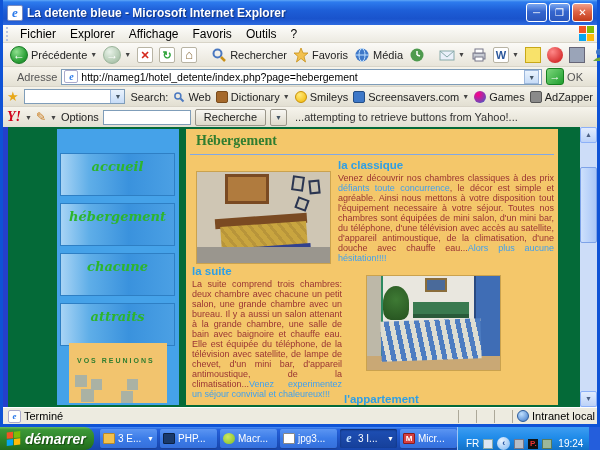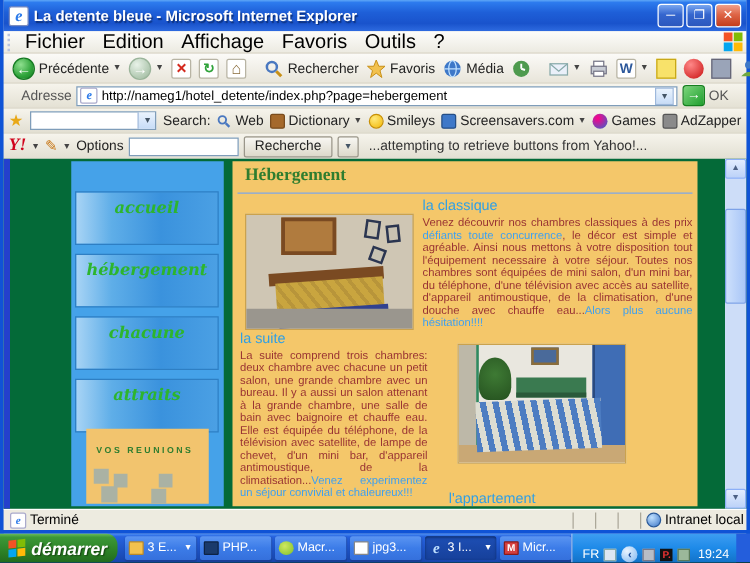--- a/index.html
+++ b/index.html
@@ -16,21 +16,21 @@
     background:linear-gradient(180deg,#5FA7F7 0%,#2D7BEE 8%,#1E5FD8 40%,#1953CC 75%,#2E6BE0 100%); }
   .titlebar .ie-ico { width:16px; height:16px; margin-right:4px; background:#fff; border:1px solid #7a8cc0; border-radius:2px;
     color:#2D7BEA; font:bold italic 13px/14px "Liberation Serif",serif; text-align:center; }
   .titlebar .ttext { color:#fff; font-weight:bold; font-size:12px; text-shadow:1px 1px 1px #0b2f7a; flex:1; white-space:nowrap; overflow:hidden; }
   .winbtn { width:21px; height:19px; margin-left:2px; border-radius:3px; border:1px solid #fff;
     color:#fff; font-size:10px; line-height:17px; text-align:center;
     background:linear-gradient(180deg,#7AA7F0,#3566CE 45%,#2B57BD); }
   .winbtn.close { background:linear-gradient(180deg,#F0A08A,#DE6547 45%,#C33C1B); }
 
   .menubar { height:18px; flex:0 0 18px; background:linear-gradient(180deg,#FDFDFB,#ECEAE1); display:flex; align-items:center;
-    font-size:16px; color:#000; border-bottom:1px solid #d8d4c8; }
+    font-size:12px; color:#000; border-bottom:1px solid #d8d4c8; }
   .menubar .grip { width:4px; height:14px; margin:0 3px; border-left:2px dotted #b8c4e0; }
   .menubar span.mi { padding:2px 7px; }
   .menubar .flag { margin-left:auto; margin-right:2px; }
 
   .flag { width:16px; height:16px; display:grid; grid-template-columns:7px 7px; grid-template-rows:7px 7px; gap:1px; }
   .flag i { display:block; }
   .flag i:nth-child(1){background:#F35325;} .flag i:nth-child(2){background:#81BC06;}
   .flag i:nth-child(3){background:#05A6F0;} .flag i:nth-child(4){background:#FFBA08;}
 
   .toolbar { height:24px; flex:0 0 24px; background:linear-gradient(180deg,#FBFAF7,#E8E5DA); display:flex; align-items:center;
@@ -86,28 +86,28 @@
     background:linear-gradient(90deg,#A8D4F5 0%,#5FAEE8 25%,#3A92DD 60%,#4BA0E4 100%);
     color:#2DB52D; font:bold italic 13px/25px "DejaVu Serif",serif; text-align:center; }
   .navbtn:first-of-type { margin-top:24px; }
   .reunions { position:absolute; left:12px; top:214px; width:98px; height:60px; background:#F2C46E; }
   .reunions .rtitle { position:absolute; left:8px; top:14px; font-size:7px; letter-spacing:2px; color:#2F7D2F; font-weight:bold; }
   .gsq { position:absolute; background:#AAB2A4; }
 
   .content { position:absolute; left:183px; top:2px; bottom:2px; width:372px; background:#F4C76A; }
   .page-h1 { position:absolute; left:10px; top:4px; font:bold 14px "Liberation Serif",serif; color:#2F7D2F; }
   .page-hr { position:absolute; left:4px; right:4px; top:25px; height:1px; background:#7FA8E8; }
-  .sec-h { font-weight:normal; font-size:11.5px; color:#2E9FE6; }
+  .sec-h { font-weight:bold; font-size:11.5px; color:#2E9FE6; }
   .ptext { font-size:9px; line-height:10px; text-align:justify; color:#993333; }
   .ptext .blue { color:#3FA0F0; }
   .classique-h { position:absolute; left:152px; top:30px; }
   .classique-p { position:absolute; left:152px; top:44px; width:216px; }
   .suite-h { position:absolute; left:6px; top:136px; }
   .suite-p { position:absolute; left:6px; top:150px; width:150px; }
-  .appart-h { position:absolute; left:158px; top:264px;margin-left:15px; }
+  .appart-h { position:absolute; left:158px; top:264px; }
 
   .photo { position:absolute; overflow:hidden; border:1px solid #caa24e; }
   .photo1 { left:10px; top:42px; width:135px; height:93px; background:#CFC6B4; }
   .photo1 .floor { position:absolute; left:0; bottom:0; width:100%; height:16px; background:#9A968E; }
   .photo1 .mirror { position:absolute; left:28px; top:2px; width:44px; height:30px; background:#B07B3E; border:3px solid #7A4A22; }
   .photo1 .fr { position:absolute; border:2px solid #2B3550; background:#C8C2B2; }
   .photo1 .headboard { position:absolute; left:18px; top:44px; width:92px; height:10px; background:#7A4A22; transform:rotate(-4deg); }
   .photo1 .spread { position:absolute; left:24px; top:52px; width:86px; height:26px; transform:rotate(-4deg);
     background:repeating-linear-gradient(55deg,#C9A53F 0 5px,#B8953A 5px 8px); }
   .photo1 .base { position:absolute; left:26px; top:74px; width:88px; height:14px; transform:rotate(-4deg); background:#31418F; }
@@ -175,21 +175,21 @@
       <span class="ie-ico">e</span>
       <span class="ttext">La detente bleue - Microsoft Internet Explorer</span>
       <span class="winbtn">─</span>
       <span class="winbtn">❐</span>
       <span class="winbtn close">✕</span>
     </div>
 
     <div class="menubar">
       <span class="grip"></span>
       <span class="mi">Fichier</span>
-      <span class="mi">Edition</span>
+      <span class="mi">Explorer</span>
       <span class="mi">Affichage</span>
       <span class="mi">Favoris</span>
       <span class="mi">Outils</span>
       <span class="mi">?</span>
       <span class="flag">
           <i></i>
           <i></i>
           <i></i>
           <i></i>
         </span>

